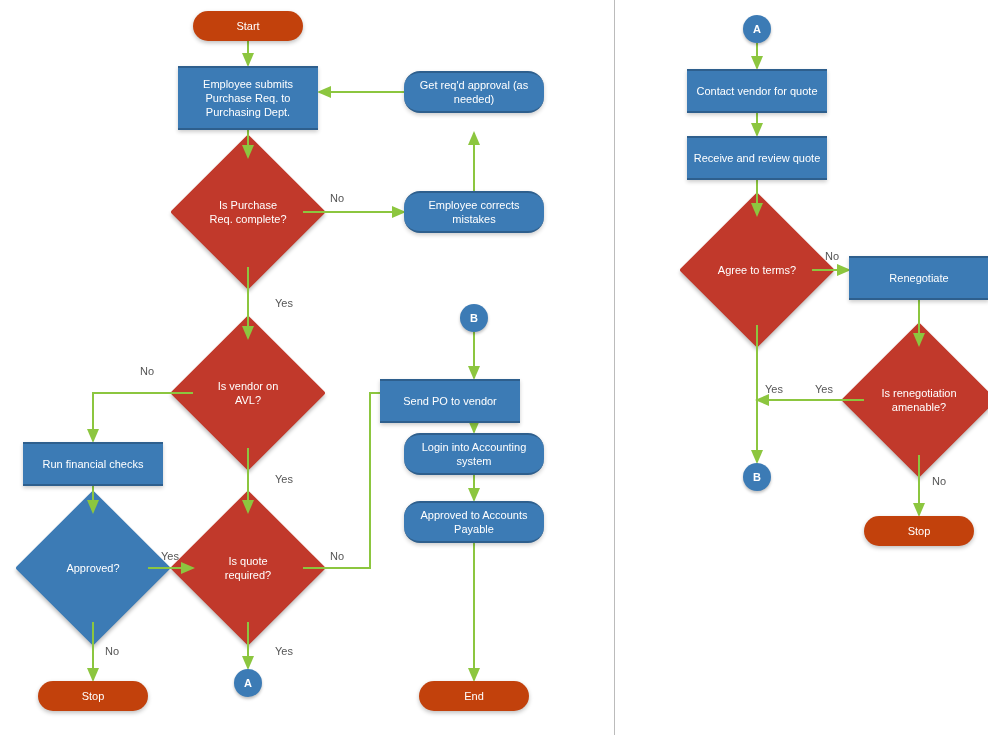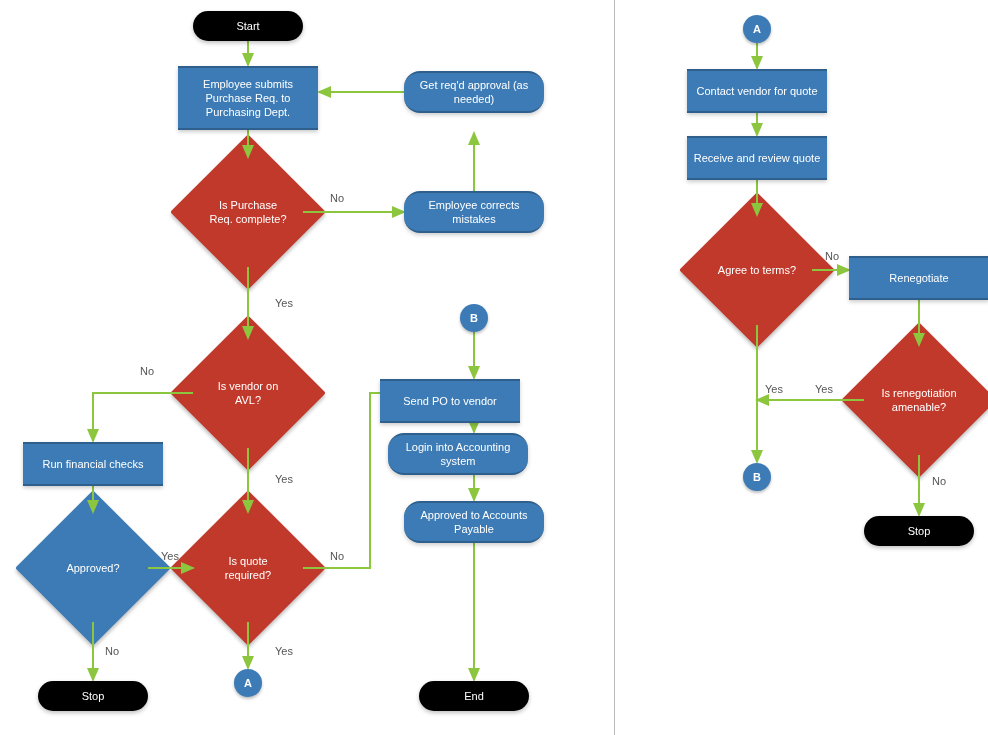--- a/index.html
+++ b/index.html
@@ -25,21 +25,21 @@
     position: absolute;
     display: flex;
     align-items: center;
     justify-content: center;
     text-align: center;
     color: #fff;
     line-height: 1.3;
     padding: 4px;
   }
   .terminator {
-    background: #000000;
+    background: #c2410c;
     border-radius: 50px;
     width: 110px;
     height: 30px;
     box-shadow: 0 2px 4px rgba(0,0,0,0.25);
   }
   .process {
     background: #3C7BB5;
     width: 140px;
     border-top: 2px solid #2e5f8d;
     border-bottom: 2px solid #2e5f8d;
@@ -160,21 +160,21 @@
   </div>
 <div class="shape connector" style="left:234px;top:669px">
     <span>A</span>
   </div>
 <div class="shape connector" style="left:460px;top:304px">
     <span>B</span>
   </div>
 <div class="shape process h1" style="left:380px;top:379px">
     <span>Send PO to vendor</span>
   </div>
-<div class="shape process h2" style="left:388px;top:433px">
+<div class="shape process h2" style="left:404px;top:433px">
     <span>Login into Accounting system</span>
   </div>
 <div class="shape process h2" style="left:404px;top:501px">
     <span>Approved to Accounts Payable</span>
   </div>
 <div class="shape terminator" style="left:419px;top:681px">
     <span>End</span>
   </div>
 
 <div class="shape connector" style="left:743px;top:15px">

